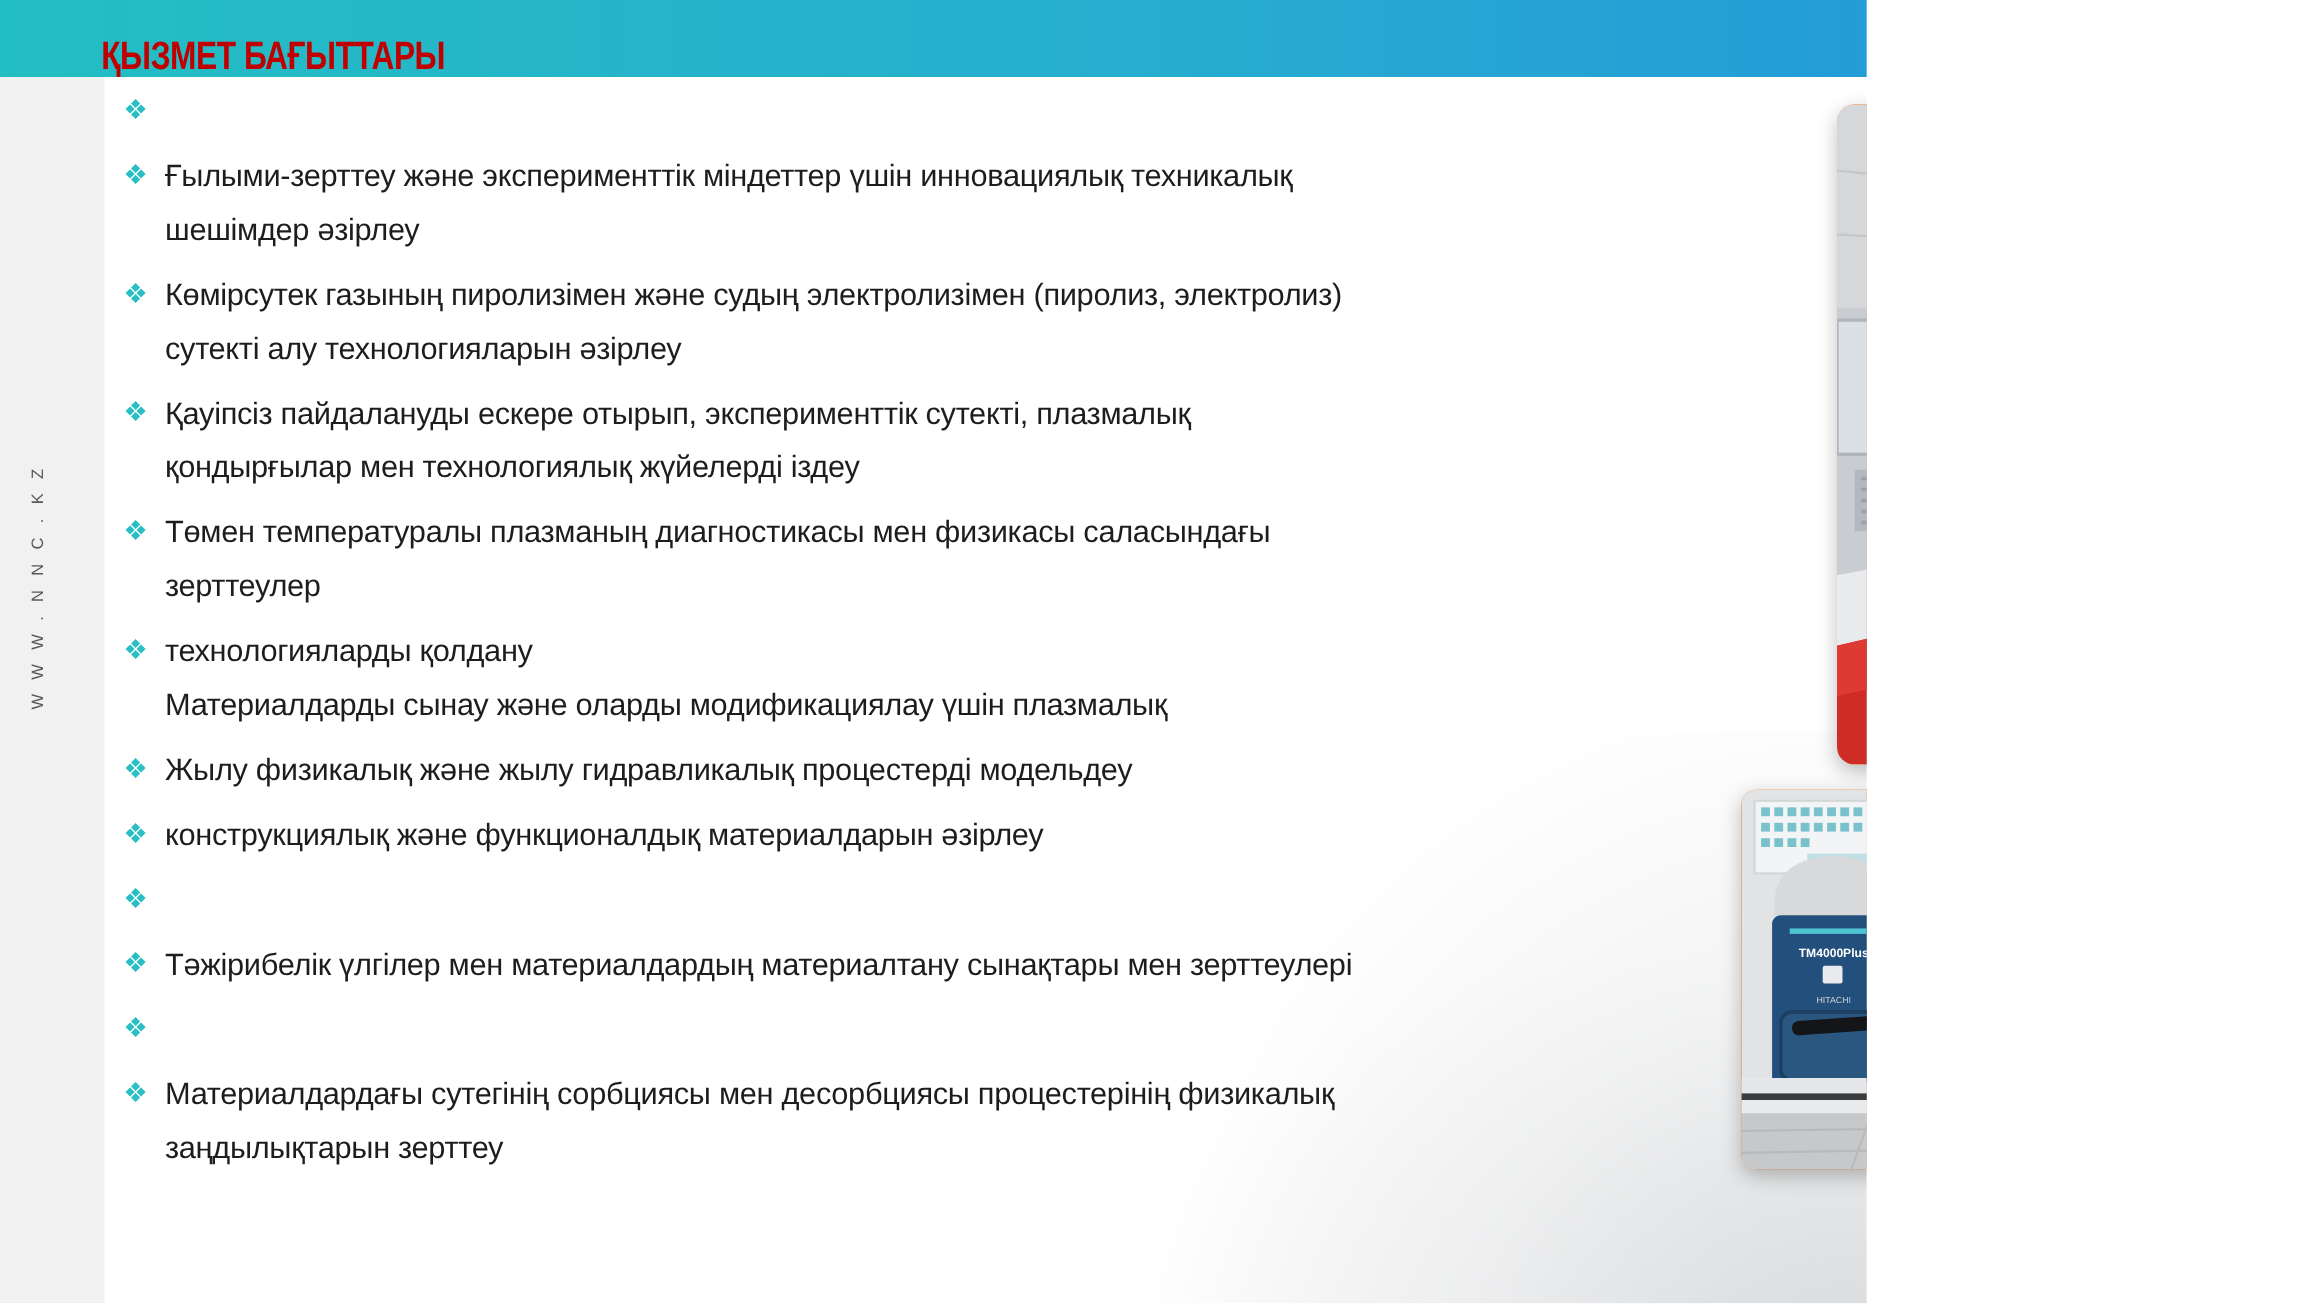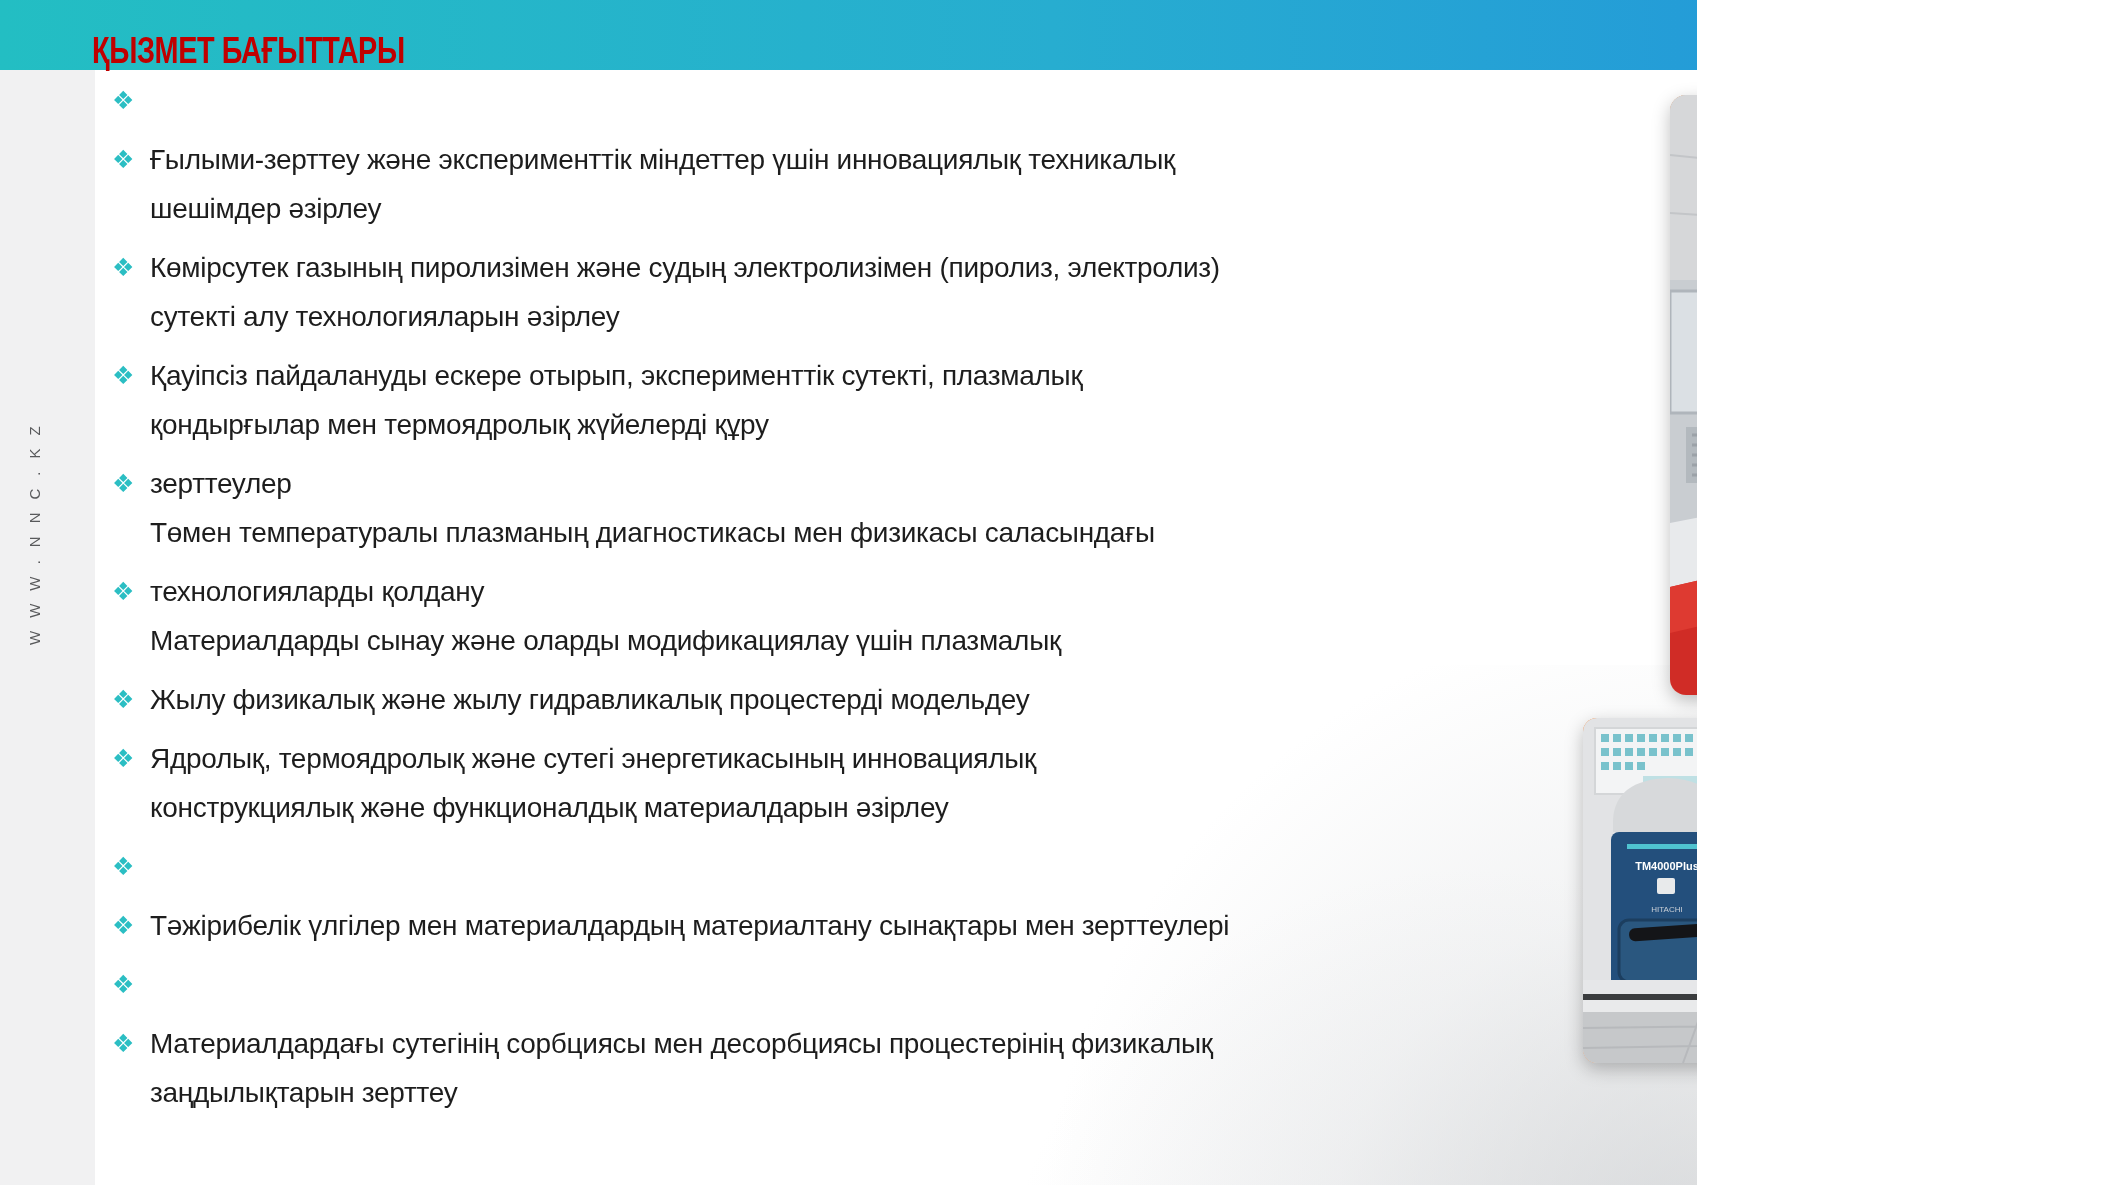--- a/index.html
+++ b/index.html
@@ -72,47 +72,46 @@
         <span class="diamond">❖</span>
         <div class="lines">
           <div class="line">Көмірсутек газының пиролизімен және судың электролизімен (пиролиз, электролиз)</div>
           <div class="line">сутекті алу технологияларын әзірлеу</div>
         </div>
       </li>
       <li class="bullet">
         <span class="diamond">❖</span>
         <div class="lines">
           <div class="line">Қауіпсіз пайдалануды ескере отырып, эксперименттік сутекті, плазмалық</div>
-          <div class="line">қондырғылар мен термоядролық жүйелерді құру</div>
-        </div>
-      </li>
-      <li class="bullet">
-        <span class="diamond">❖</span>
-        <div class="lines">
+          <div class="line">қондырғылар мен технологиялық жүйелерді іздеу</div>
+        </div>
+      </li>
+      <li class="bullet">
+        <span class="diamond">❖</span>
+        <div class="lines">
+          <div class="line">Төмен температуралы плазманың диагностикасы мен физикасы саласындағы</div>
           <div class="line">зерттеулер</div>
-          <div class="line">Төмен температуралы плазманың диагностикасы мен физикасы саласындағы</div>
         </div>
       </li>
       <li class="bullet">
         <span class="diamond">❖</span>
         <div class="lines">
           <div class="line">технологияларды қолдану</div>
           <div class="line">Материалдарды сынау және оларды модификациялау үшін плазмалық</div>
         </div>
       </li>
       <li class="bullet">
         <span class="diamond">❖</span>
         <div class="lines">
           <div class="line">Жылу физикалық және жылу гидравликалық процестерді модельдеу</div>
         </div>
       </li>
       <li class="bullet">
         <span class="diamond">❖</span>
         <div class="lines">
-          <div class="line">Ядролық, термоядролық және сутегі энергетикасының инновациялық</div>
           <div class="line">конструкциялық және функционалдық материалдарын әзірлеу</div>
         </div>
       </li>
       <li class="bullet">
         <span class="diamond">❖</span>
         <div class="lines">
         </div>
       </li>
       <li class="bullet">
         <span class="diamond">❖</span>

